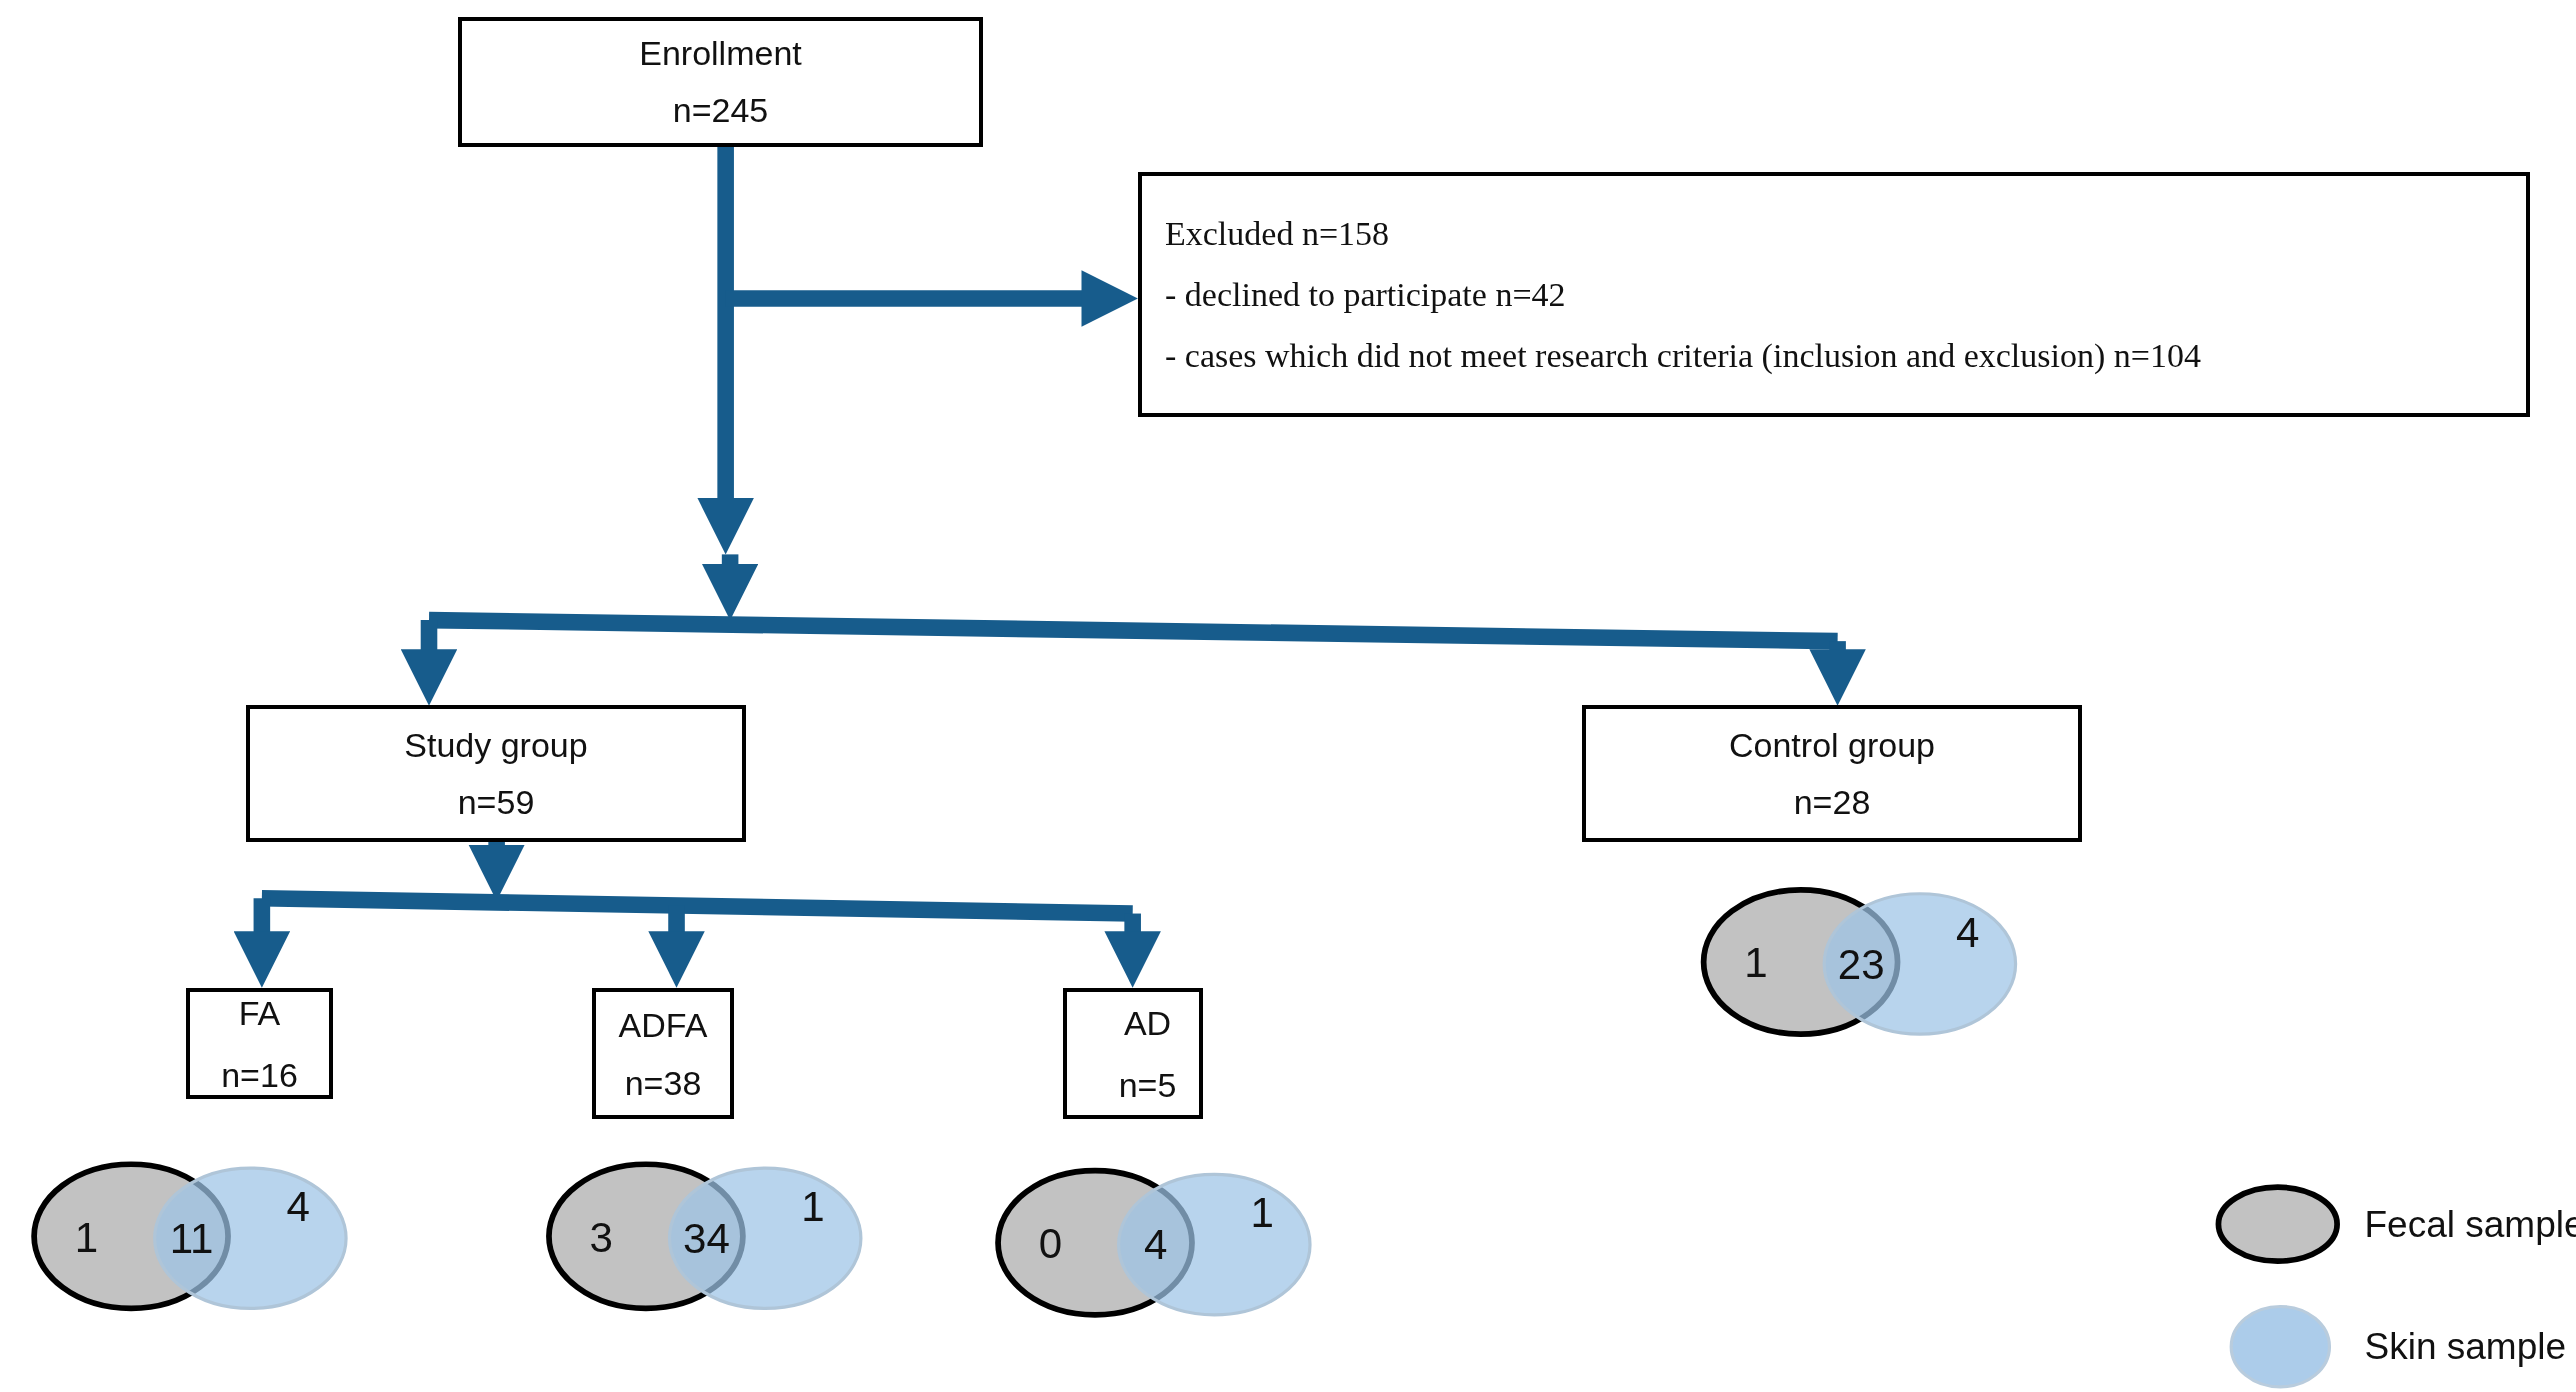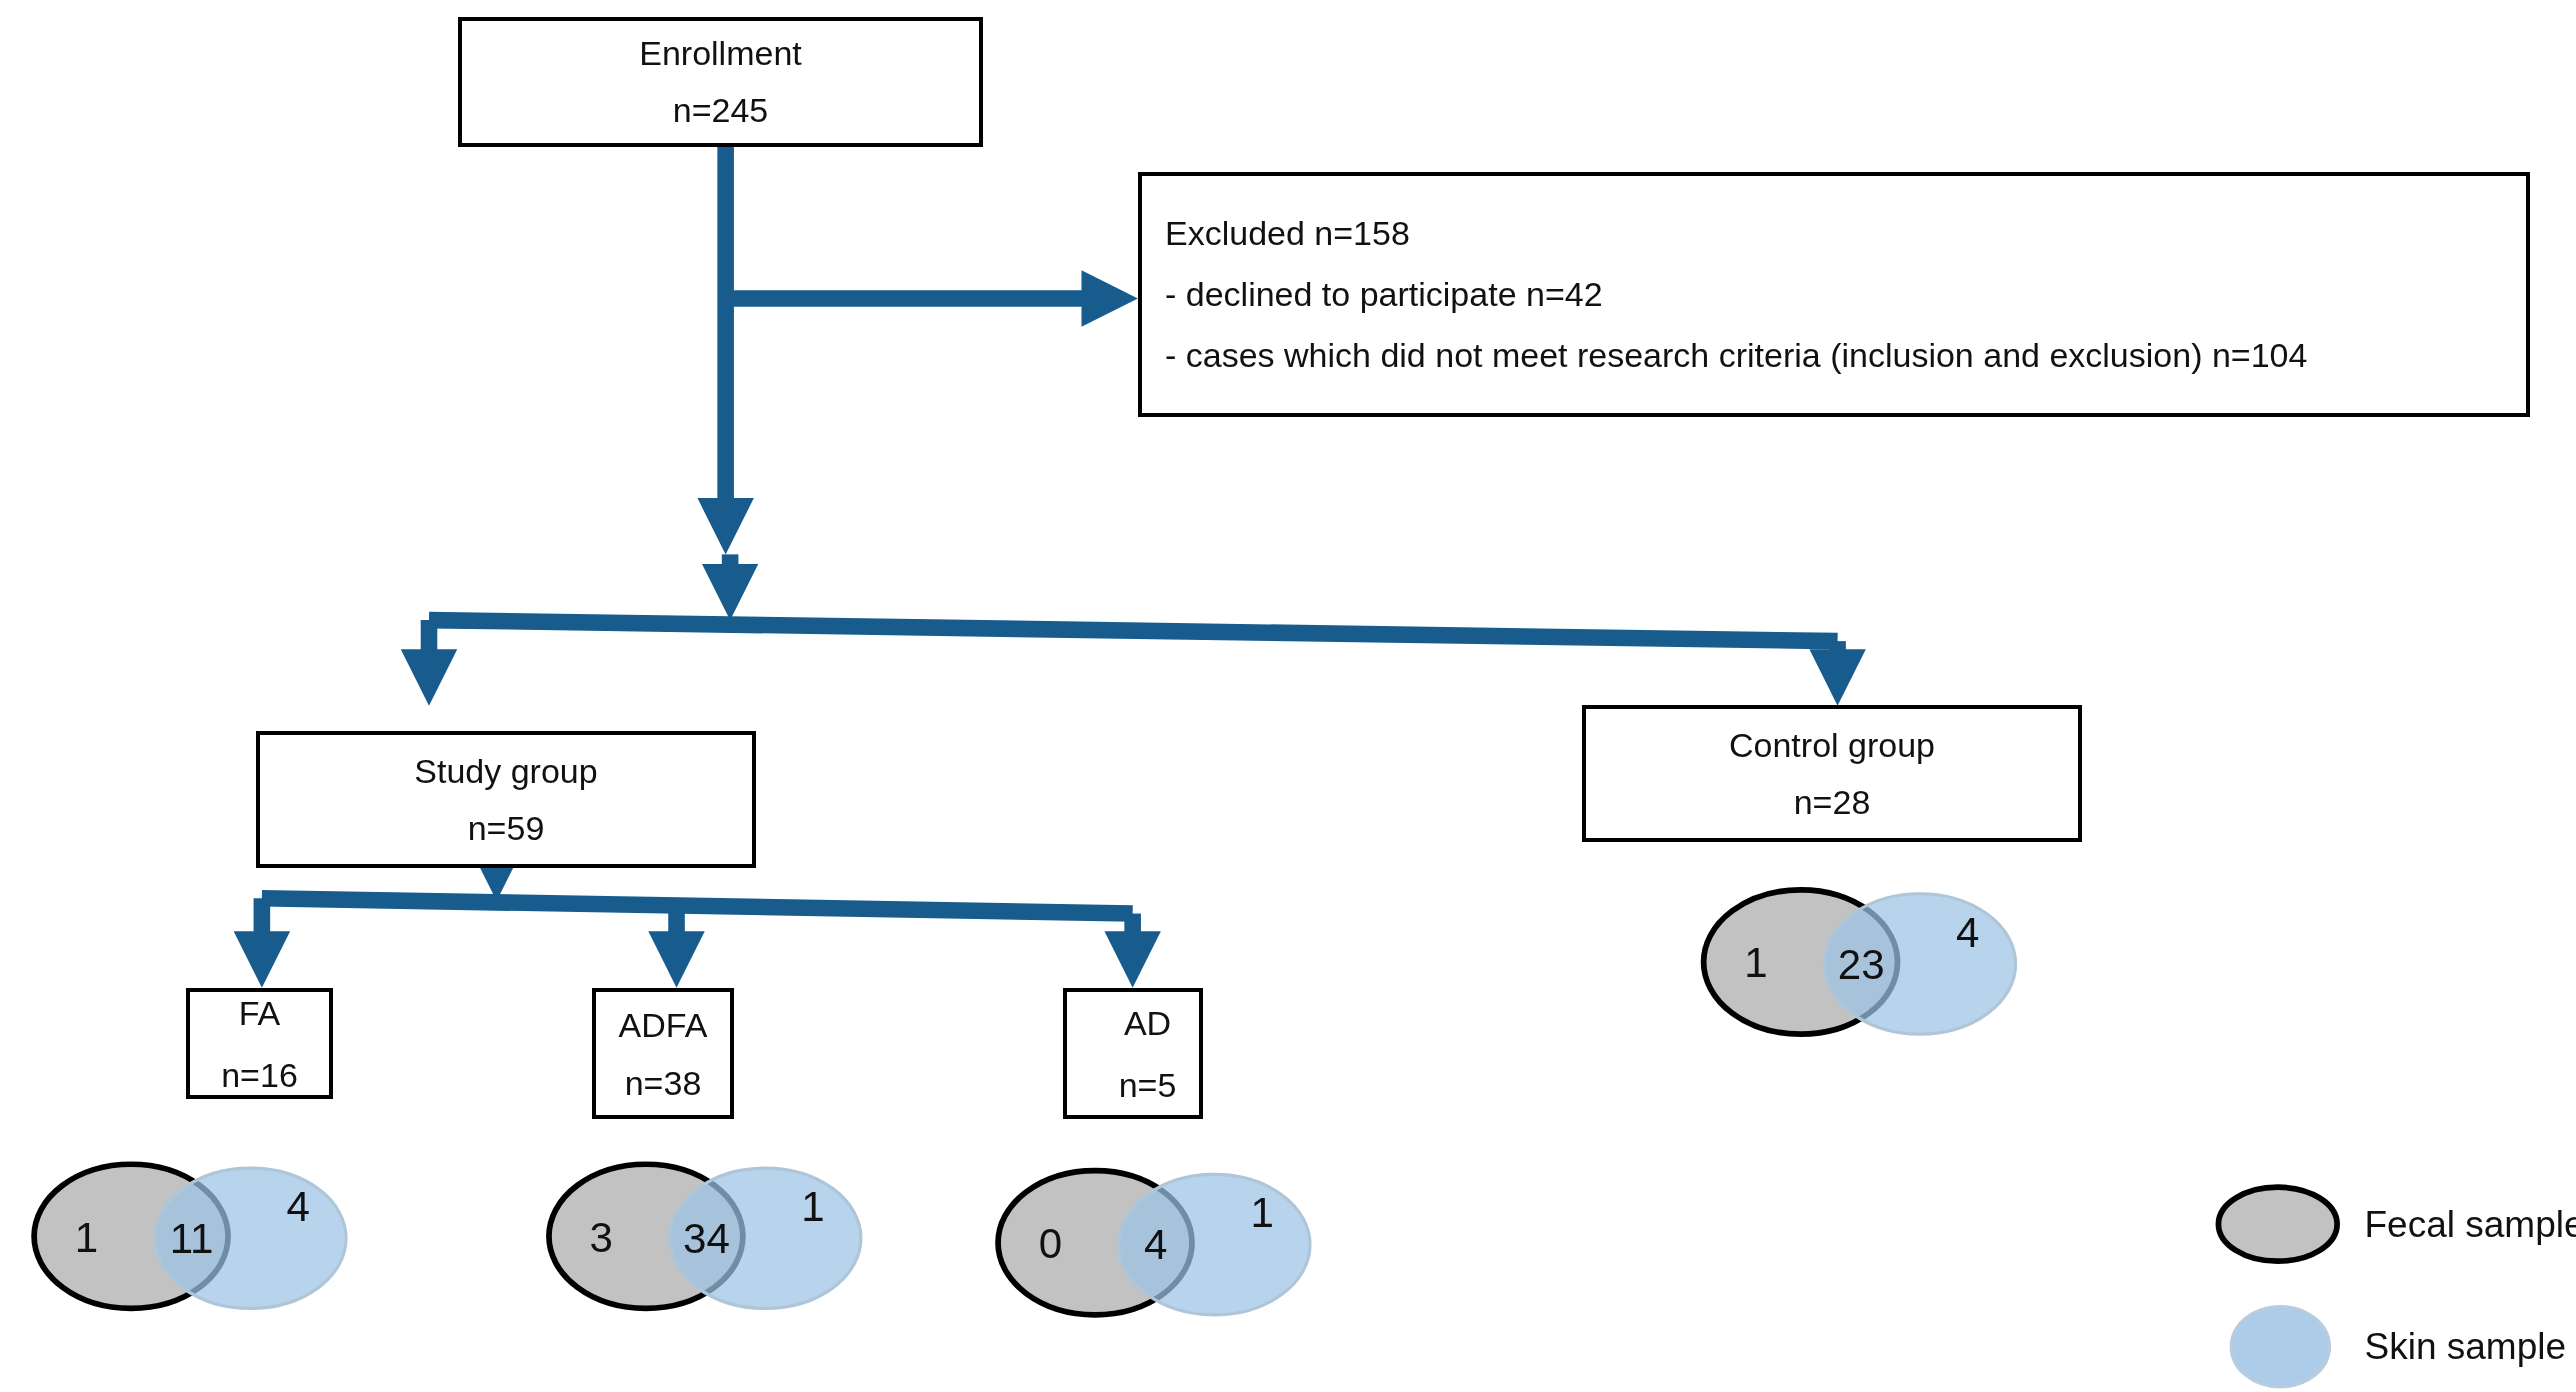--- a/index.html
+++ b/index.html
@@ -28,24 +28,24 @@
     justify-content: center;
     gap: 23px;
     font-size: 34px;
     line-height: 1.0;
     text-align: center;
   }
   .box .bl { white-space: nowrap; }
   #box-enrollment { left: 458px;  top: 16.6px;   width: 525px;  height: 130px; }
   #box-excluded   { left: 1138px; top: 172px;  width: 1392px; height: 245px;
                     align-items: flex-start; justify-content: center;
-                    padding-left: 23px; gap: 0; text-align: left; }
+                    padding-left: 23px; gap: 0; text-align: left; font-family: Liberation Serif, serif; }
   #box-excluded .xl { line-height: 61px; white-space: nowrap; }
   #box-included   { left: 478px;  top: 430px;  width: 505px;  height: 124px; }
-  #box-study      { left: 256px;  top: 705px; width: 500px;  height: 137px; margin-top: 26px; }
+  #box-study      { left: 246px;  top: 705px; width: 500px;  height: 137px; }
   #box-control    { left: 1582px; top: 705px; width: 500px;  height: 137px; }
   #box-fa         { left: 186px;  top: 988px; width: 147px;  height: 111px; gap: 28px; }
   #box-adfa       { left: 592px;  top: 988px; width: 142px;  height: 131px; gap: 24px; }
   #box-ad         { left: 1063px; top: 988px; width: 140px;  height: 131px; gap: 28px; padding-left: 29px; }
   .venn-num  { font-size: 66px; fill: #111111; }
   .legend-t  { font-size: 58px; fill: #111111; }
 </style>
 </head>
 <body>
 

